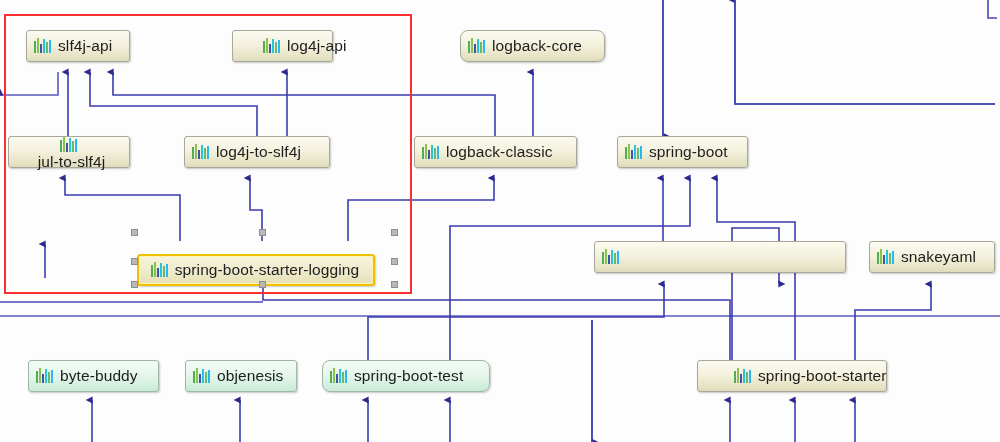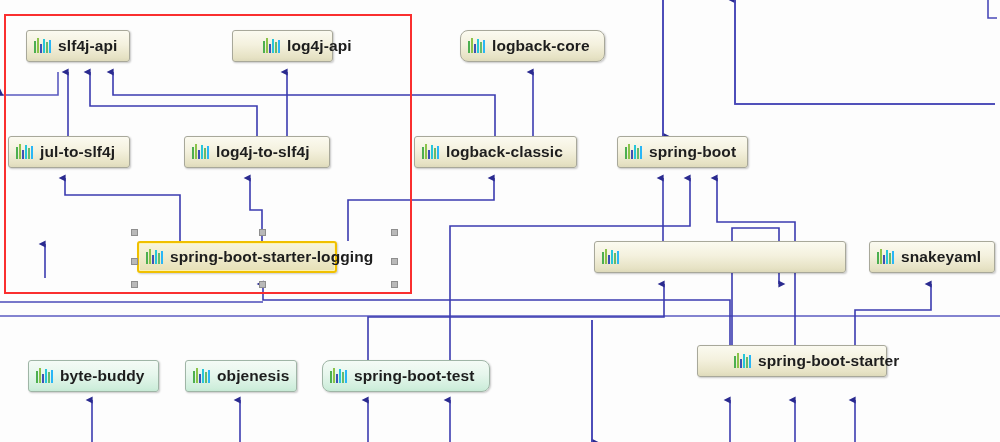--- a/index.html
+++ b/index.html
@@ -34,21 +34,21 @@
   }
   .node.green{
     border:1px solid #9fb5a6;
     background:linear-gradient(to bottom,#f4fbf6 0%,#e6f6ec 45%,#cfeedc 90%,#c6ead5 100%);
   }
   .node.selected{
     border:2px solid #f0c000;
     background:linear-gradient(to bottom,#f7f4dd 0%,#efebcd 50%,#e6e0b6 100%);
     box-shadow:0 0 0 1px #fdf3b0 inset,1px 1px 2px rgba(0,0,0,0.2);
   }
-  .node .label{margin-left:7px;font-weight:bold;}
+  .node .label{margin-left:7px;}
 
   .barsicon{
     display:inline-block;
     width:17px;height:16px;
     flex:0 0 auto;
     position:relative;
   }
   .barsicon i{position:absolute;bottom:1px;width:2px;display:block;}
   .barsicon i:nth-child(1){left:0px;height:12px;background:#4caf50;}
   .barsicon i:nth-child(2){left:3px;height:15px;background:#8bc34a;}
@@ -160,21 +160,21 @@
         <span class="barsicon">
           <i></i>
           <i></i>
           <i></i>
           <i></i>
           <i></i>
           <i></i>
         </span>
         <span class="label">logback-core</span>
       </div>
-      <div class="node" style="left: 8px; top: 136px; width: 122px;">
+      <div class="node" style="left: 8px; top: 136px; width: 122px; flex-direction: column;">
         <span class="barsicon">
           <i></i>
           <i></i>
           <i></i>
           <i></i>
           <i></i>
           <i></i>
         </span>
         <span class="label">jul-to-slf4j</span>
       </div>
@@ -204,21 +204,21 @@
         <span class="barsicon">
           <i></i>
           <i></i>
           <i></i>
           <i></i>
           <i></i>
           <i></i>
         </span>
         <span class="label">spring-boot</span>
       </div>
-      <div class="node selected" style="left: 137px; top: 241px; width: 200px;">
+      <div class="node selected" style="left: 137px; top: 254px; width: 238px; justify-content: center;">
         <span class="barsicon">
           <i></i>
           <i></i>
           <i></i>
           <i></i>
           <i></i>
           <i></i>
         </span>
         <span class="label">spring-boot-starter-logging</span>
       </div>
@@ -269,21 +269,21 @@
         <span class="barsicon">
           <i></i>
           <i></i>
           <i></i>
           <i></i>
           <i></i>
           <i></i>
         </span>
         <span class="label">spring-boot-test</span>
       </div>
-      <div class="node" style="left: 697px; top: 345px; width: 190px; padding-left: 36px;">
+      <div class="node" style="left: 697px; top: 360px; width: 190px; padding-left: 36px;">
         <span class="barsicon">
           <i></i>
           <i></i>
           <i></i>
           <i></i>
           <i></i>
           <i></i>
         </span>
         <span class="label">spring-boot-starter</span>
       </div>

